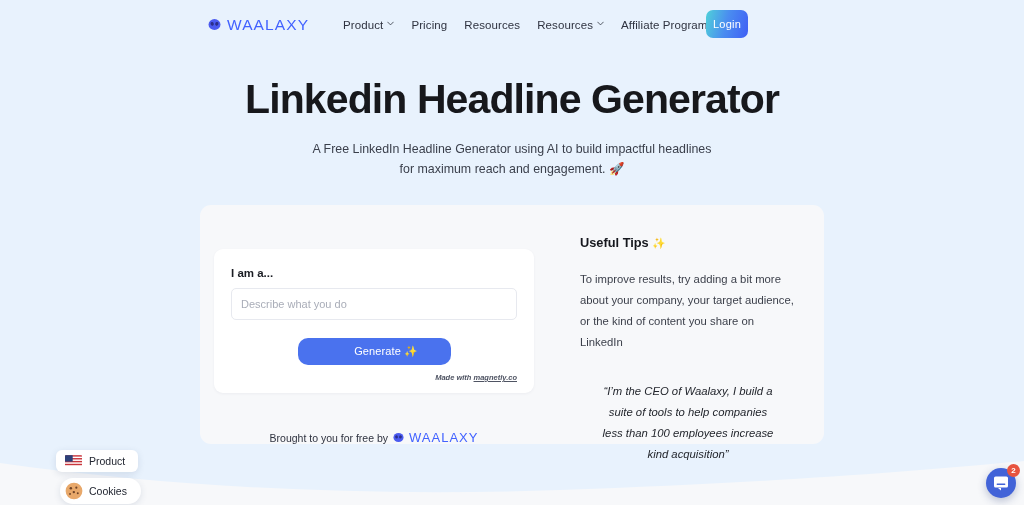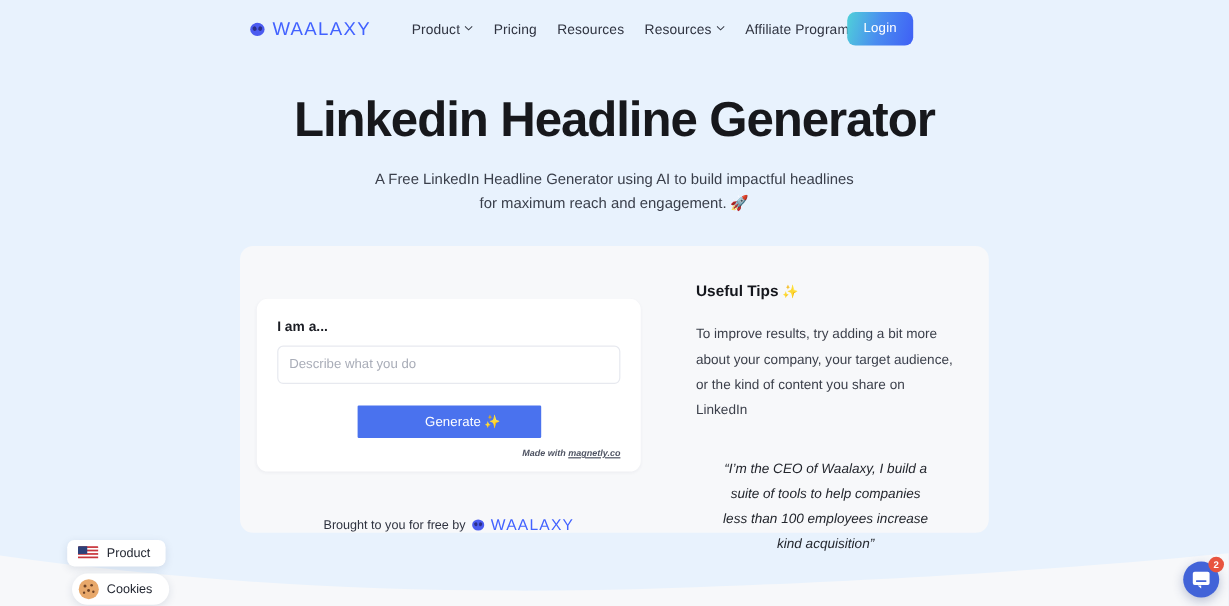--- a/index.html
+++ b/index.html
@@ -79,21 +79,21 @@
     width: 7px; height: 7px;
     position: relative;
     top: -1px;
   }
   .caret svg { display: block; }
 
   .login-btn {
     position: absolute;
     left: 706px;
     top: 10px;
-    width: 55px;
+    width: 42px;
     height: 28px;
     border: none;
     border-radius: 7px;
     background: linear-gradient(105deg, #4fd1d9 0%, #4a8df0 48%, #3f5ff5 100%);
     color: #ffffff;
     font-size: 11px;
     font-family: "Liberation Sans", sans-serif;
     cursor: pointer;
     letter-spacing: 0.2px;
   }
@@ -170,21 +170,21 @@
     outline: none;
   }
   .text-input::placeholder { color: #a9adb8; }
 
   .generate-btn {
     display: block;
     margin: 18px auto 0 auto;
     width: 153px;
     height: 27px;
     border: none;
-    border-radius: 1px;
+    border-radius: 10px;
     background: #4a72ee;
     color: #ffffff;
     font-size: 11px;
     font-family: "Liberation Sans", sans-serif;
     cursor: pointer;
     letter-spacing: 0.1px;
     padding-left: 24px;
   }
 
   .made-with {

